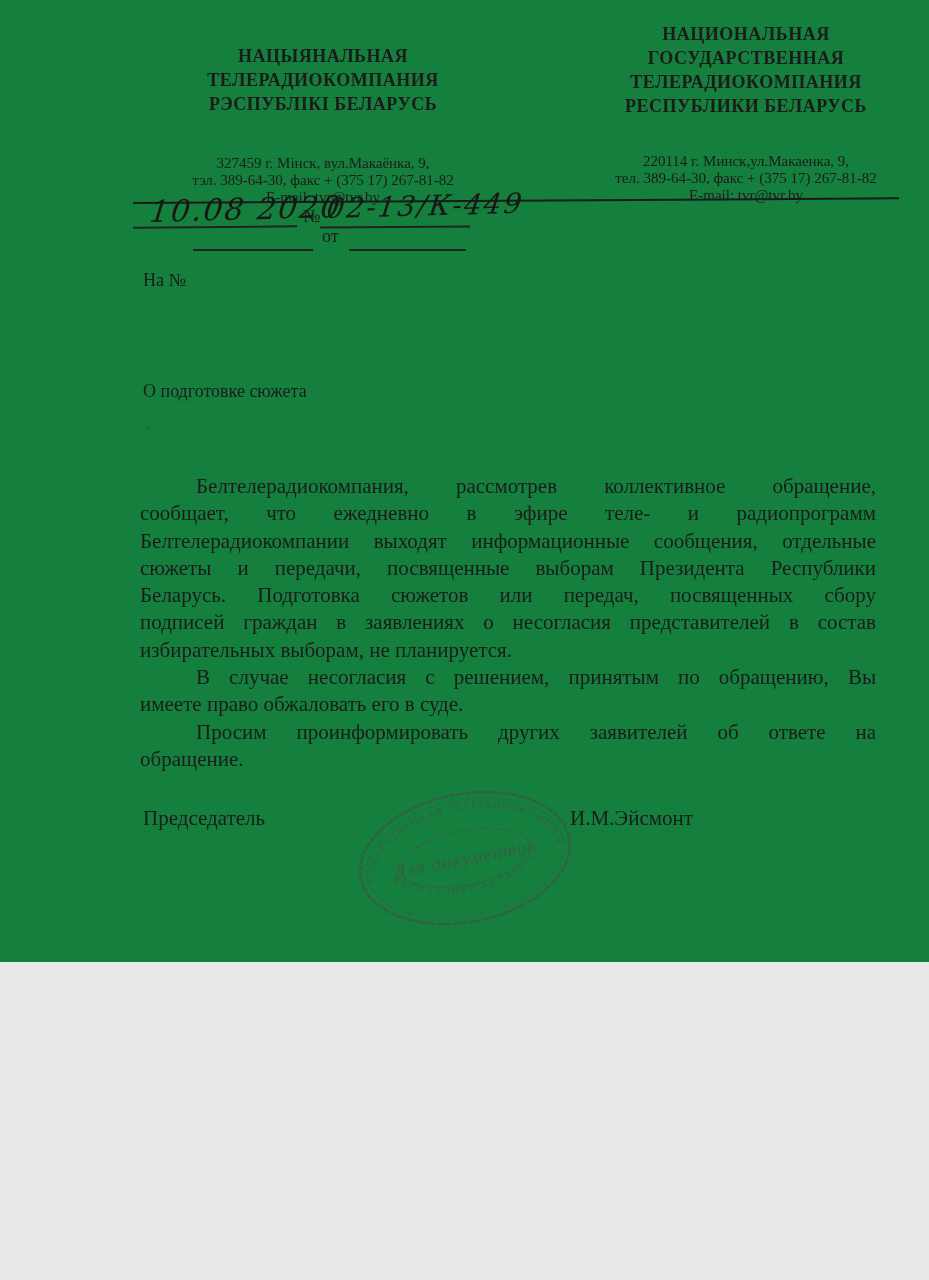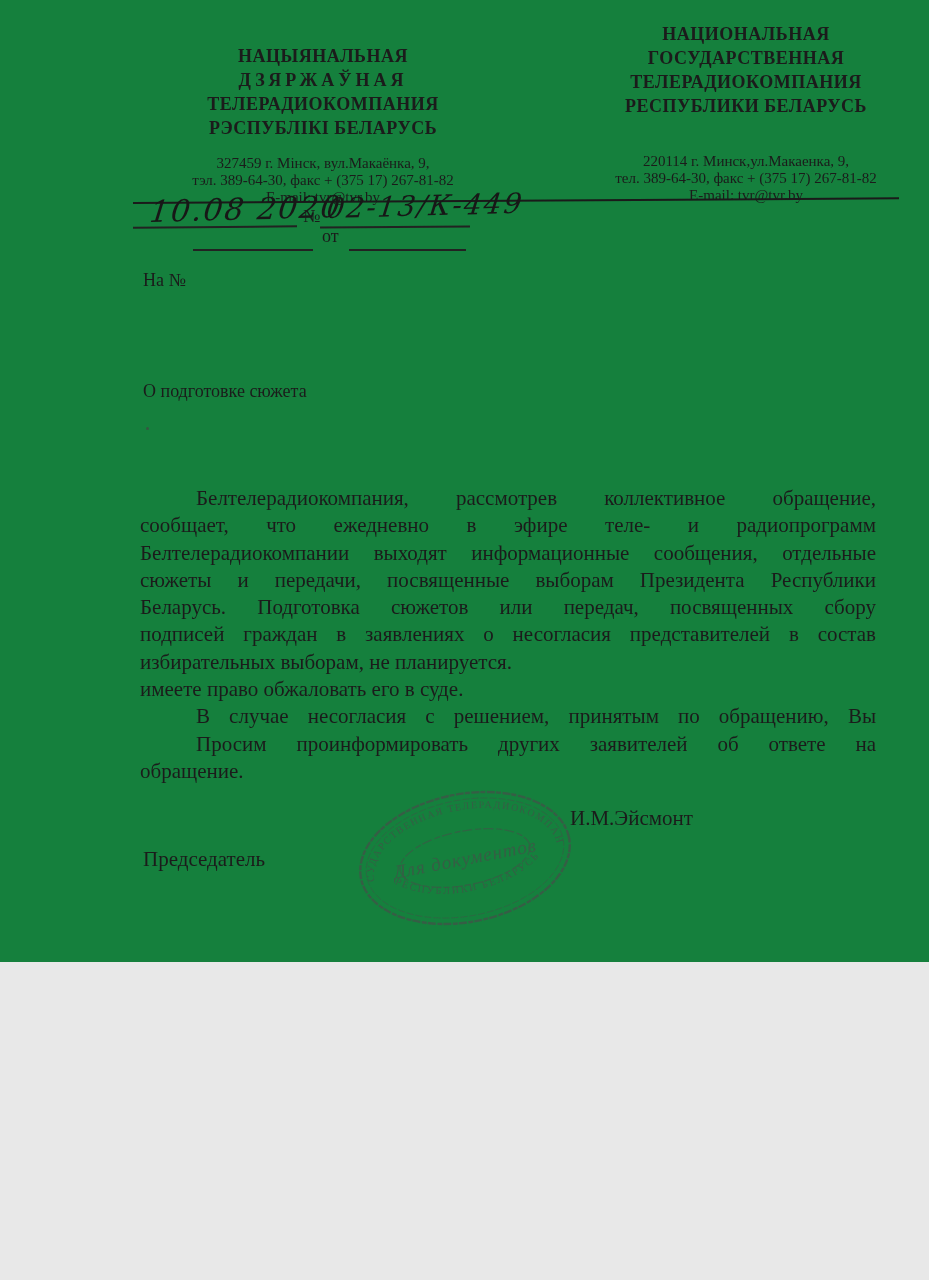--- a/index.html
+++ b/index.html
@@ -52,21 +52,20 @@
   .stamp svg { width: 100%; height: 100%; }
   .stamp text { fill: #4a4a4a; font-family: "Liberation Serif", serif; }
 </style>
 </head>
 <body>
 
 <div class="page">
 
   <div class="abs org-block" style="left:178px; top:44px;">
     <div>НАЦЫЯНАЛЬНАЯ</div>
-    <div class="spaced">ДЗЯРЖАЎНАЯ</div>
     <div>ТЕЛЕРАДИОКОМПАНИЯ</div>
     <div>РЭСПУБЛІКІ БЕЛАРУСЬ</div>
   </div>
 
   <div class="abs org-block" style="left:601px; top:22px;">
     <div>НАЦИОНАЛЬНАЯ</div>
     <div>ГОСУДАРСТВЕННАЯ</div>
     <div>ТЕЛЕРАДИОКОМПАНИЯ</div>
     <div>РЕСПУБЛИКИ БЕЛАРУСЬ</div>
   </div>
@@ -92,35 +91,35 @@
   <div class="abs rule thin" style="left:320px; top:226px; width:150px; transform:rotate(-0.4deg);"></div>
 
   <div class="abs printed-small" style="left:143px; top:226px;margin-top:44px;">На №</div>
   <div class="abs rule thin" style="left:193px; top:249px; width:120px;"></div>
   <div class="abs printed-small" style="left:322px; top:226px;">от</div>
   <div class="abs rule thin" style="left:349px; top:249px; width:117px;"></div>
 
   <div class="abs subject" style="left:143px; top:381px;">О подготовке сюжета</div>
   <div class="abs spot" style="left:146px; top:427px;"></div>
 
-  <div class="abs body-text" style="left:140px; top:473px;margin-top:12px;">
+  <div class="abs body-text" style="left:140px; top:473px;">
       <div class="line indent">Белтелерадиокомпания, рассмотрев коллективное обращение,</div>
       <div class="line">сообщает, что ежедневно в эфире теле- и радиопрограмм</div>
       <div class="line">Белтелерадиокомпании выходят информационные сообщения, отдельные</div>
       <div class="line">сюжеты и передачи, посвященные выборам Президента Республики</div>
       <div class="line">Беларусь. Подготовка сюжетов или передач, посвященных сбору</div>
       <div class="line">подписей граждан в заявлениях о несогласия представителей в состав</div>
       <div class="line last">избирательных выборам, не планируется.</div>
+      <div class="line indent">В случае несогласия с решением, принятым по обращению, Вы</div>
       <div class="line last">имеете право обжаловать его в суде.</div>
-      <div class="line indent">В случае несогласия с решением, принятым по обращению, Вы</div>
       <div class="line indent">Просим проинформировать других заявителей об ответе на</div>
       <div class="line last">обращение.</div>
     </div>
 
-  <div class="abs sig" style="left:143px; top:806px;margin-top:41px;">Председатель</div>
+  <div class="abs sig" style="left:143px; top:806px;">Председатель</div>
   <div class="abs sig" style="left:570px; top:806px;">И.М.Эйсмонт</div>
 
   <div class="abs stamp" style="left:350px; top:778px;">
     <svg viewBox="0 0 230 160">
       <g transform="rotate(-11 115 80)">
         <ellipse cx="115" cy="80" rx="106" ry="64" fill="none" stroke="#4a4a4a" stroke-width="2.4" stroke-dasharray="5 1.5 8 1"></ellipse>
         <ellipse cx="115" cy="80" rx="100" ry="58" fill="none" stroke="#4a4a4a" stroke-width="0.9" stroke-dasharray="7 2" opacity="0.7"></ellipse>
         <ellipse cx="115" cy="80" rx="66" ry="27" fill="none" stroke="#4a4a4a" stroke-width="1.3" stroke-dasharray="10 3 6 2" opacity="0.8"></ellipse>
         <defs>
           <path id="rim-top-path" d="M 22,84 A 93,52 0 0 1 208,84"></path>

